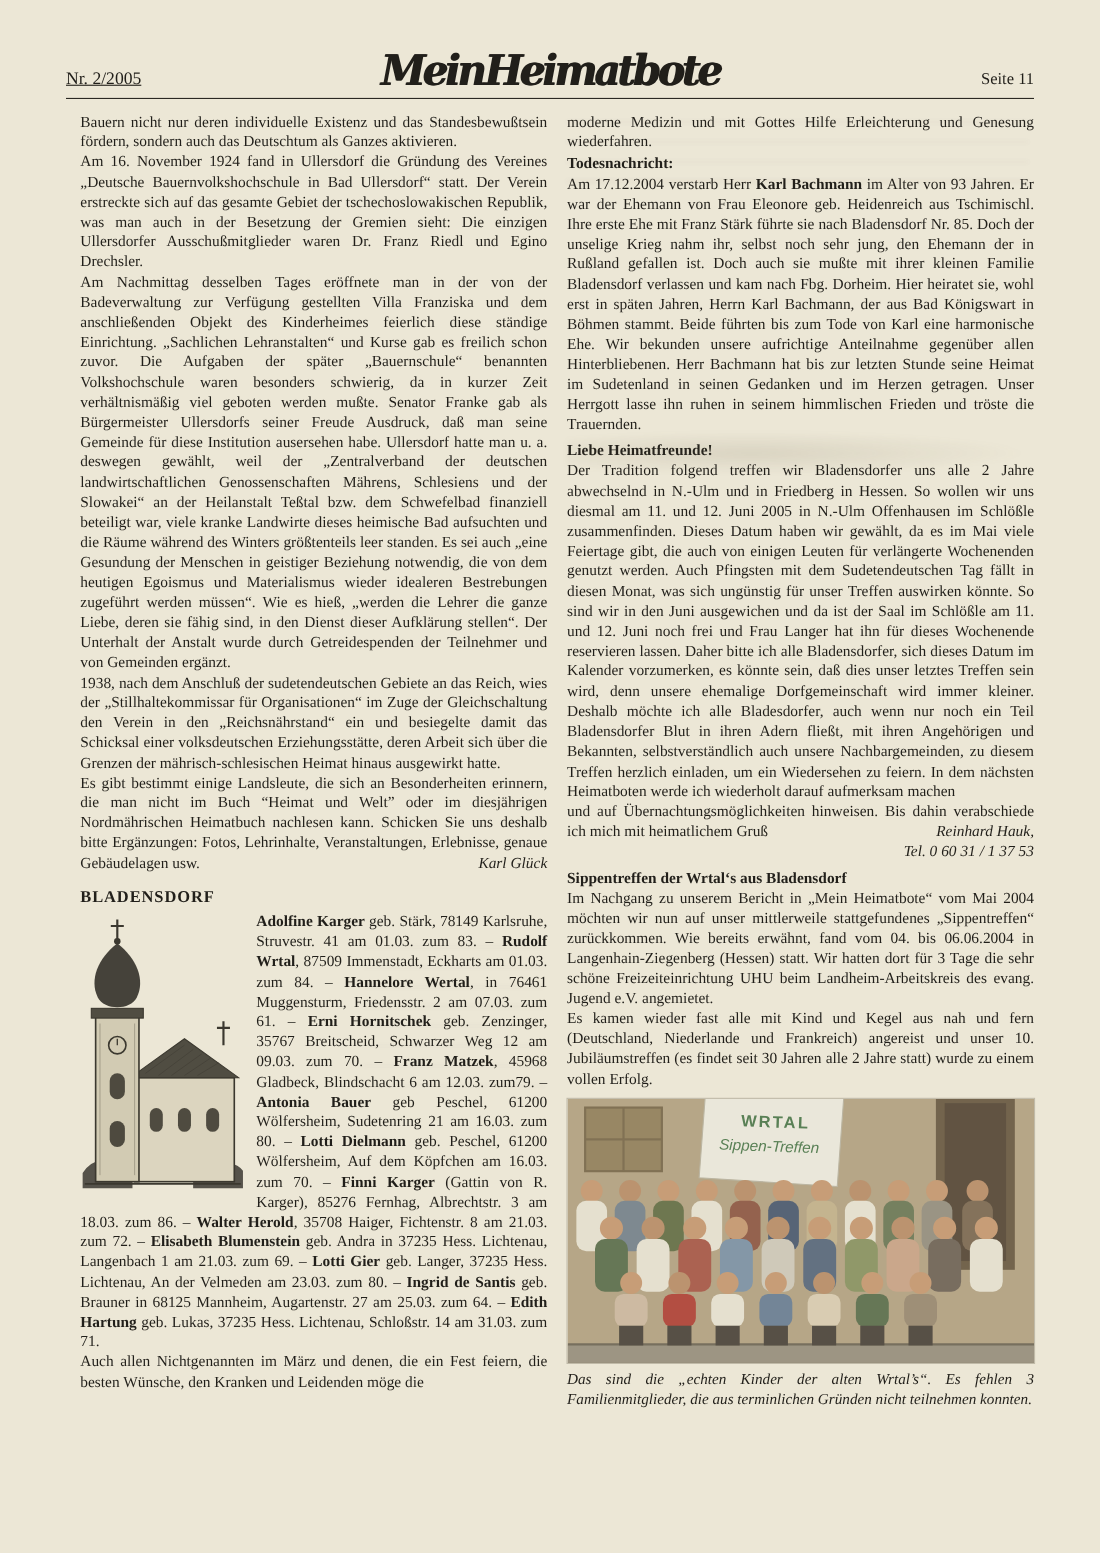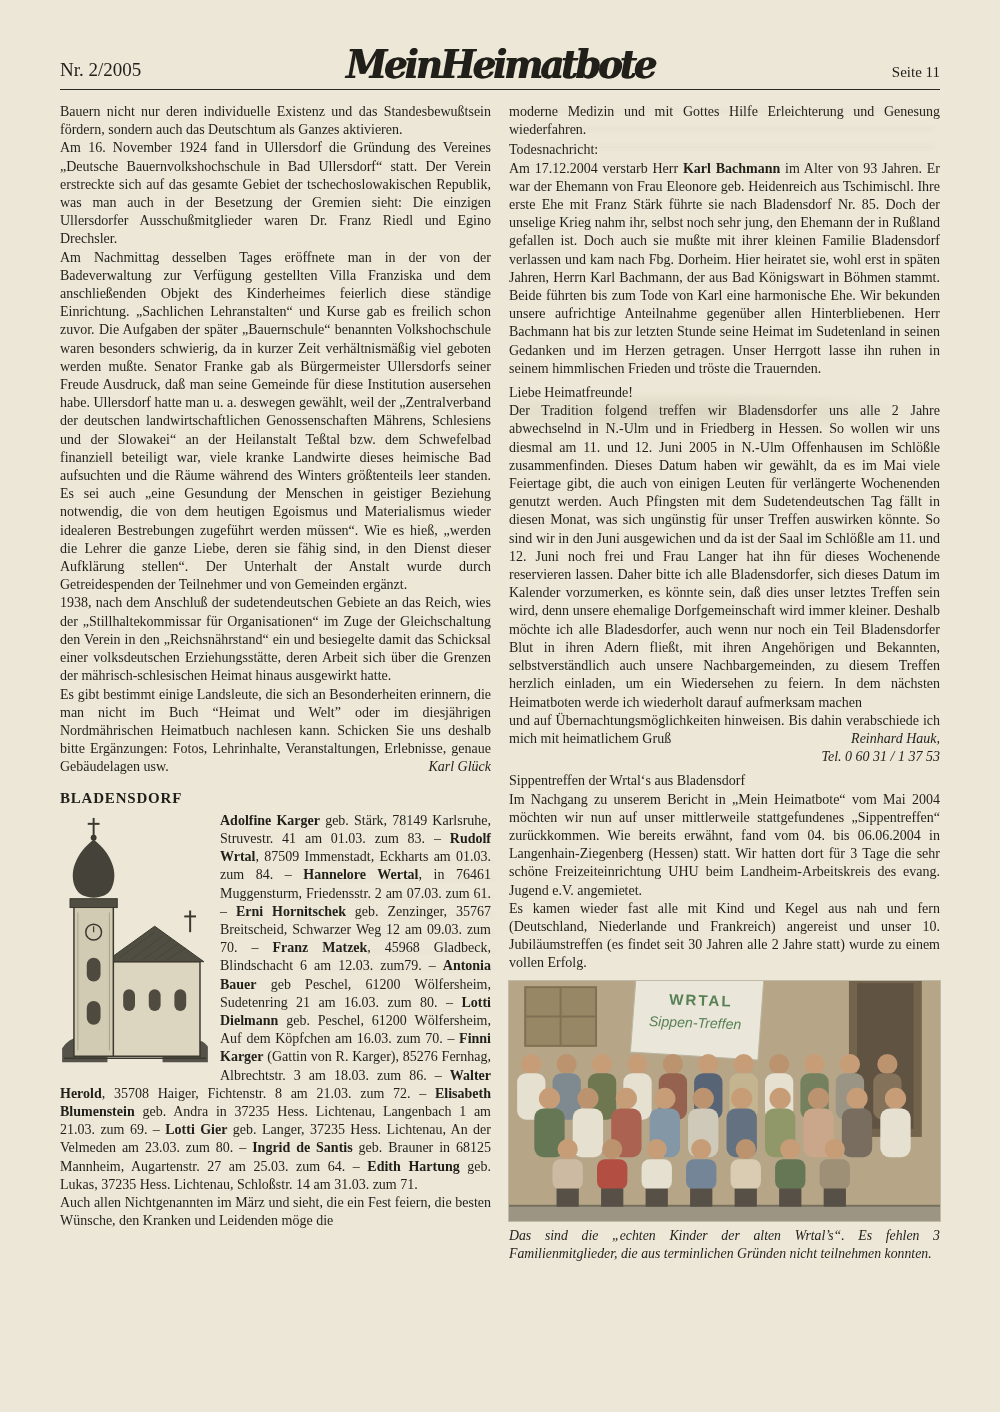--- a/index.html
+++ b/index.html
@@ -6,40 +6,40 @@
   html,body { margin:0; padding:0; }
   body {
     width:1000px; height:1412px; overflow:hidden;
     background: linear-gradient(180deg,#efead b0,#ece7d6 6%,#ebe6d4 55%,#e8e2cf 100%);
     background-color: var(--paper);
     color: var(--ink);
     font-family: "Liberation Serif", serif;
   }
   .page { position:relative; padding:44px 60px 0; width:1000px; height:1412px; box-sizing:border-box; }
   .page-header { display:flex; align-items:flex-end; }
-  .issue { flex:1; font-size:19px; padding-bottom:3px; }
+  .issue { flex:1; font-size:16px; padding-bottom:3px;text-decoration:underline; }
   .pagenum { flex:1; font-size:15px; padding-bottom:3px; text-align:right; }
   .masthead {
     flex:0 0 auto;
     font-family:"DejaVu Serif", serif;
     font-weight:bold; font-style:italic;
     font-size:37px; line-height:40px;
     letter-spacing:-3px; word-spacing:-9px;
     text-shadow: 1px 0 0 currentColor;
     transform: scaleY(1.04);
   }
   .header-rule { border-top:1.6px solid #2b2923; margin:5px 0 13px; height:0; }
-  .columns { display:flex; gap:18px; }
+  .columns { display:flex; gap:18px;margin-left:13px; }
   .col { flex:1; font-size:14px; line-height:18.2px; text-align:justify; }
   p { margin:0; }
   .sig { float:right; font-style:italic; padding-left:10px; }
   .tel-line { text-align:right; font-style:italic; }
   h2,h3 { margin:0; font-size:inherit; }
   .section-heading { text-align:left; font-weight:bold; font-size:15px; letter-spacing:.8px; margin:12px 0 5px; }
-  .sub-heading { font-weight:normal; margin-top:2px; }
+  .sub-heading { font-weight:bold; margin-top:2px; }
   .sub-heading.spaced { margin-top:6px; }
   .blad { overflow:visible; }
   .church { float:left; width:150px; height:258px; margin:2px 10px 2px 0; }
   .church svg { width:100%; height:100%; }
   figure { margin:0; }
   .photo-figure { margin-top:8px; }
   .photo { width:100%; height:240px; outline:1px solid rgba(60,50,30,.25); overflow:hidden; }
   .photo svg { width:100%; height:100%; display:block; }
   .caption { margin-top:6px; font-style:italic; font-size:13.8px; line-height:18px; text-align:justify; }
   .smudge { position:absolute; pointer-events:none; filter:blur(2px); }
@@ -105,21 +105,21 @@
             <g stroke="#6b6757" stroke-width=".7" opacity=".6">
               <line x1="18" y1="100" x2="18" y2="240"></line>
               <line x1="50" y1="100" x2="50" y2="240"></line>
             </g>
             <line x1="4" y1="248" x2="148" y2="248" stroke="#3b382f" stroke-width="1.5"></line>
           </svg>
         </div>
         <p><b>Adolfine Karger</b><span> geb. Stärk, 78149 Karlsruhe, Struvestr. 41 am 01.03. zum 83. – </span><b>Rudolf Wrtal</b><span>, 87509 Immenstadt, Eckharts am 01.03. zum 84. – </span><b>Hannelore Wertal</b><span>, in 76461 Muggensturm, Friedensstr. 2 am 07.03. zum 61. – </span><b>Erni Hornitschek</b><span> geb. Zenzinger, 35767 Breitscheid, Schwarzer Weg 12 am 09.03. zum 70. – </span><b>Franz Matzek</b><span>, 45968 Gladbeck, Blindschacht 6 am 12.03. zum79. – </span><b>Antonia Bauer</b><span> geb Peschel, 61200 Wölfersheim, Sudetenring 21 am 16.03. zum 80. – </span><b>Lotti Dielmann</b><span> geb. Peschel, 61200 Wölfersheim, Auf dem Köpfchen am 16.03. zum 70. – </span><b>Finni Karger</b><span> (Gattin von R. Karger), 85276 Fernhag, Albrechtstr. 3 am 18.03. zum 86. – </span><b>Walter Herold</b><span>, 35708 Haiger, Fichtenstr. 8 am 21.03. zum 72. – </span><b>Elisabeth Blumenstein</b><span> geb. Andra in 37235 Hess. Lichtenau, Langenbach 1 am 21.03. zum 69. – </span><b>Lotti Gier</b><span> geb. Langer, 37235 Hess. Lichtenau, An der Velmeden am 23.03. zum 80. – </span><b>Ingrid de Santis</b><span> geb. Brauner in 68125 Mannheim, Augartenstr. 27 am 25.03. zum 64. – </span><b>Edith Hartung</b><span> geb. Lukas, 37235 Hess. Lichtenau, Schloßstr. 14 am 31.03. zum 71.</span></p>
       </div>
 
-      <p>Auch allen Nichtgenannten im März und sieht, die ein Fest feiern, die besten Wünsche, den Kranken und Leidenden möge die</p>
+      <p>Auch allen Nichtgenannten im März und denen, die ein Fest feiern, die besten Wünsche, den Kranken und Leidenden möge die</p>
     </div>
 
     <div class="col">
       <p>moderne Medizin und mit Gottes Hilfe Erleichterung und Genesung wiederfahren.</p>
 
       <h3 class="sub-heading">Todesnachricht:</h3>
       <p><span>Am 17.12.2004 verstarb Herr </span><b>Karl Bachmann</b><span> im Alter von 93 Jahren. Er war der Ehemann von Frau Eleonore geb. Heidenreich aus Tschimischl. Ihre erste Ehe mit Franz Stärk führte sie nach Bladensdorf Nr. 85. Doch der unselige Krieg nahm ihr, selbst noch sehr jung, den Ehemann der in Rußland gefallen ist. Doch auch sie mußte mit ihrer kleinen Familie Bladensdorf verlassen und kam nach Fbg. Dorheim. Hier heiratet sie, wohl erst in späten Jahren, Herrn Karl Bachmann, der aus Bad Königswart in Böhmen stammt. Beide führten bis zum Tode von Karl eine harmonische Ehe. Wir bekunden unsere aufrichtige Anteilnahme gegenüber allen Hinterbliebenen. Herr Bachmann hat bis zur letzten Stunde seine Heimat im Sudetenland in seinen Gedanken und im Herzen getragen. Unser Herrgott lasse ihn ruhen in seinem himmlischen Frieden und tröste die Trauernden.</span></p>
 
       <h3 class="sub-heading spaced">Liebe Heimatfreunde!</h3>
       <p>Der Tradition folgend treffen wir Bladensdorfer uns alle 2 Jahre abwechselnd in N.-Ulm und in Friedberg in Hessen. So wollen wir uns diesmal am 11. und 12. Juni 2005 in N.-Ulm Offenhausen im Schlößle zusammenfinden. Dieses Datum haben wir gewählt, da es im Mai viele Feiertage gibt, die auch von einigen Leuten für verlängerte Wochenenden genutzt werden. Auch Pfingsten mit dem Sudetendeutschen Tag fällt in diesen Monat, was sich ungünstig für unser Treffen auswirken könnte. So sind wir in den Juni ausgewichen und da ist der Saal im Schlößle am 11. und 12. Juni noch frei und Frau Langer hat ihn für dieses Wochenende reservieren lassen. Daher bitte ich alle Bladensdorfer, sich dieses Datum im Kalender vorzumerken, es könnte sein, daß dies unser letztes Treffen sein wird, denn unsere ehemalige Dorfgemeinschaft wird immer kleiner. Deshalb möchte ich alle Bladesdorfer, auch wenn nur noch ein Teil Bladensdorfer Blut in ihren Adern fließt, mit ihren Angehörigen und Bekannten, selbstverständlich auch unsere Nachbargemeinden, zu diesem Treffen herzlich einladen, um ein Wiedersehen zu feiern. In dem nächsten Heimatboten werde ich wiederholt darauf aufmerksam machen</p>

